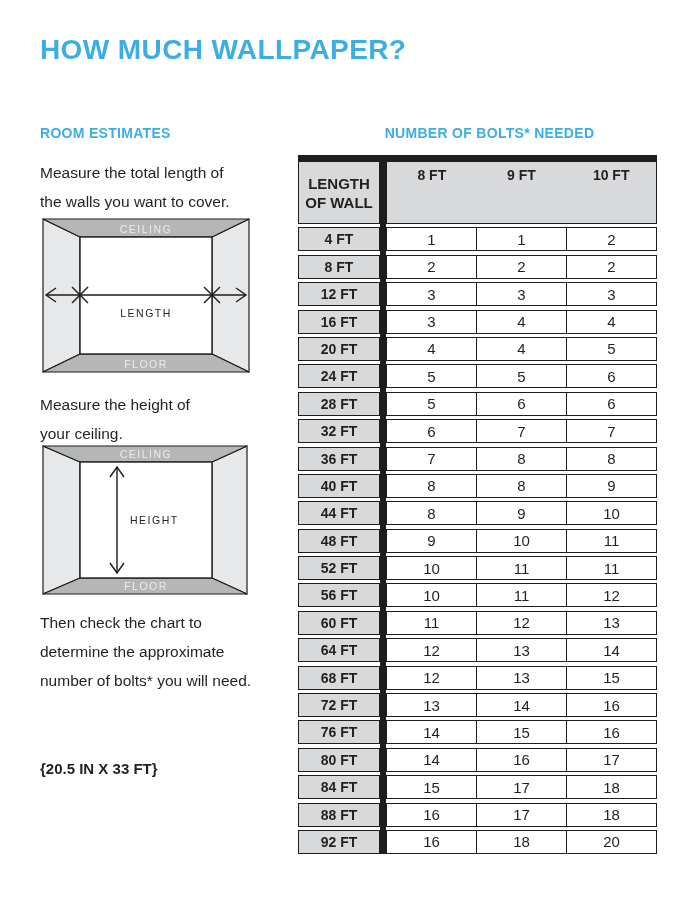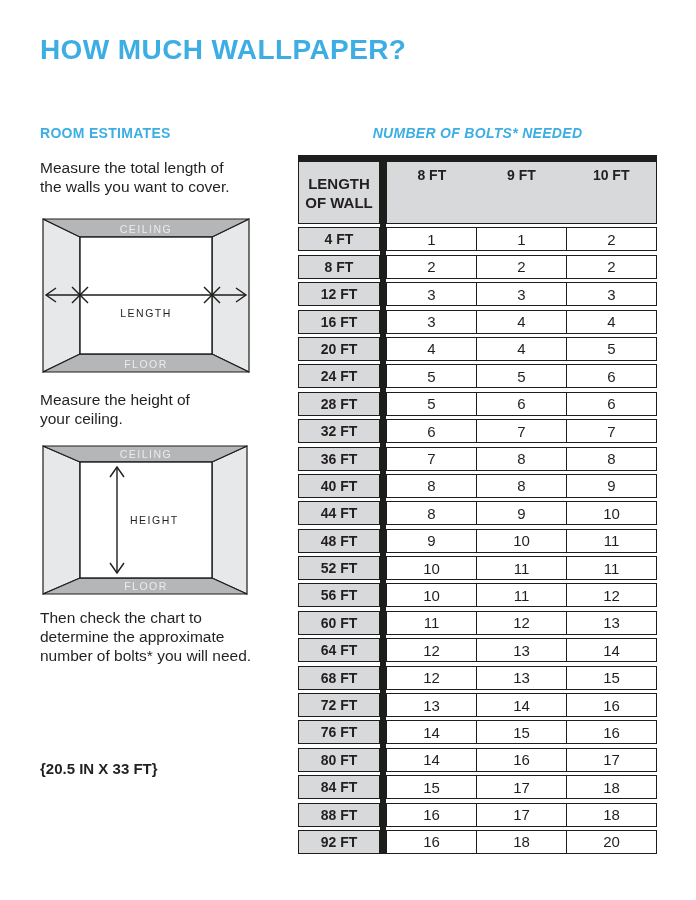--- a/index.html
+++ b/index.html
@@ -8,22 +8,22 @@
   body {
     width:696px; height:900px; background:#ffffff; overflow:hidden;
     font-family:"Liberation Sans", sans-serif; color:var(--ink); position:relative;
   }
   .abs { position:absolute; }
   .page-title {
     left:40px; top:34px; font-size:28px; font-weight:bold; color:var(--accent); letter-spacing:0.4px;
   }
   .sec-head { font-size:14px; font-weight:bold; color:var(--accent); letter-spacing:0.3px; }
   #room-est-head { left:40px; top:125px; }
-  #bolts-head { left:298px; top:125px; width:359px; text-align:center;font-style:italic; }
-  .para { left:40px; font-size:15.5px; line-height:19px; white-space:pre-line; }
+  #bolts-head { left:310px; top:125px; width:359px; text-align:center; }
+  .para { left:40px; font-size:15.5px; line-height:29px; white-space:pre-line; }
   #para1 { top:158px; }
   #para2 { top:390px; }
   #para3 { top:608px; }
   .footnote { left:40px; top:710px; font-size:15px; font-weight:bold; line-height:22px; }
   .footnote .ind { padding-left:13px; }
   .boltinfo { left:40px; top:758px; font-size:15px; font-weight:bold; line-height:22px; }
   svg text { font-family:"Liberation Sans", sans-serif; }
 
   
   .tbl { left:298px; top:155px; width:359px; }

